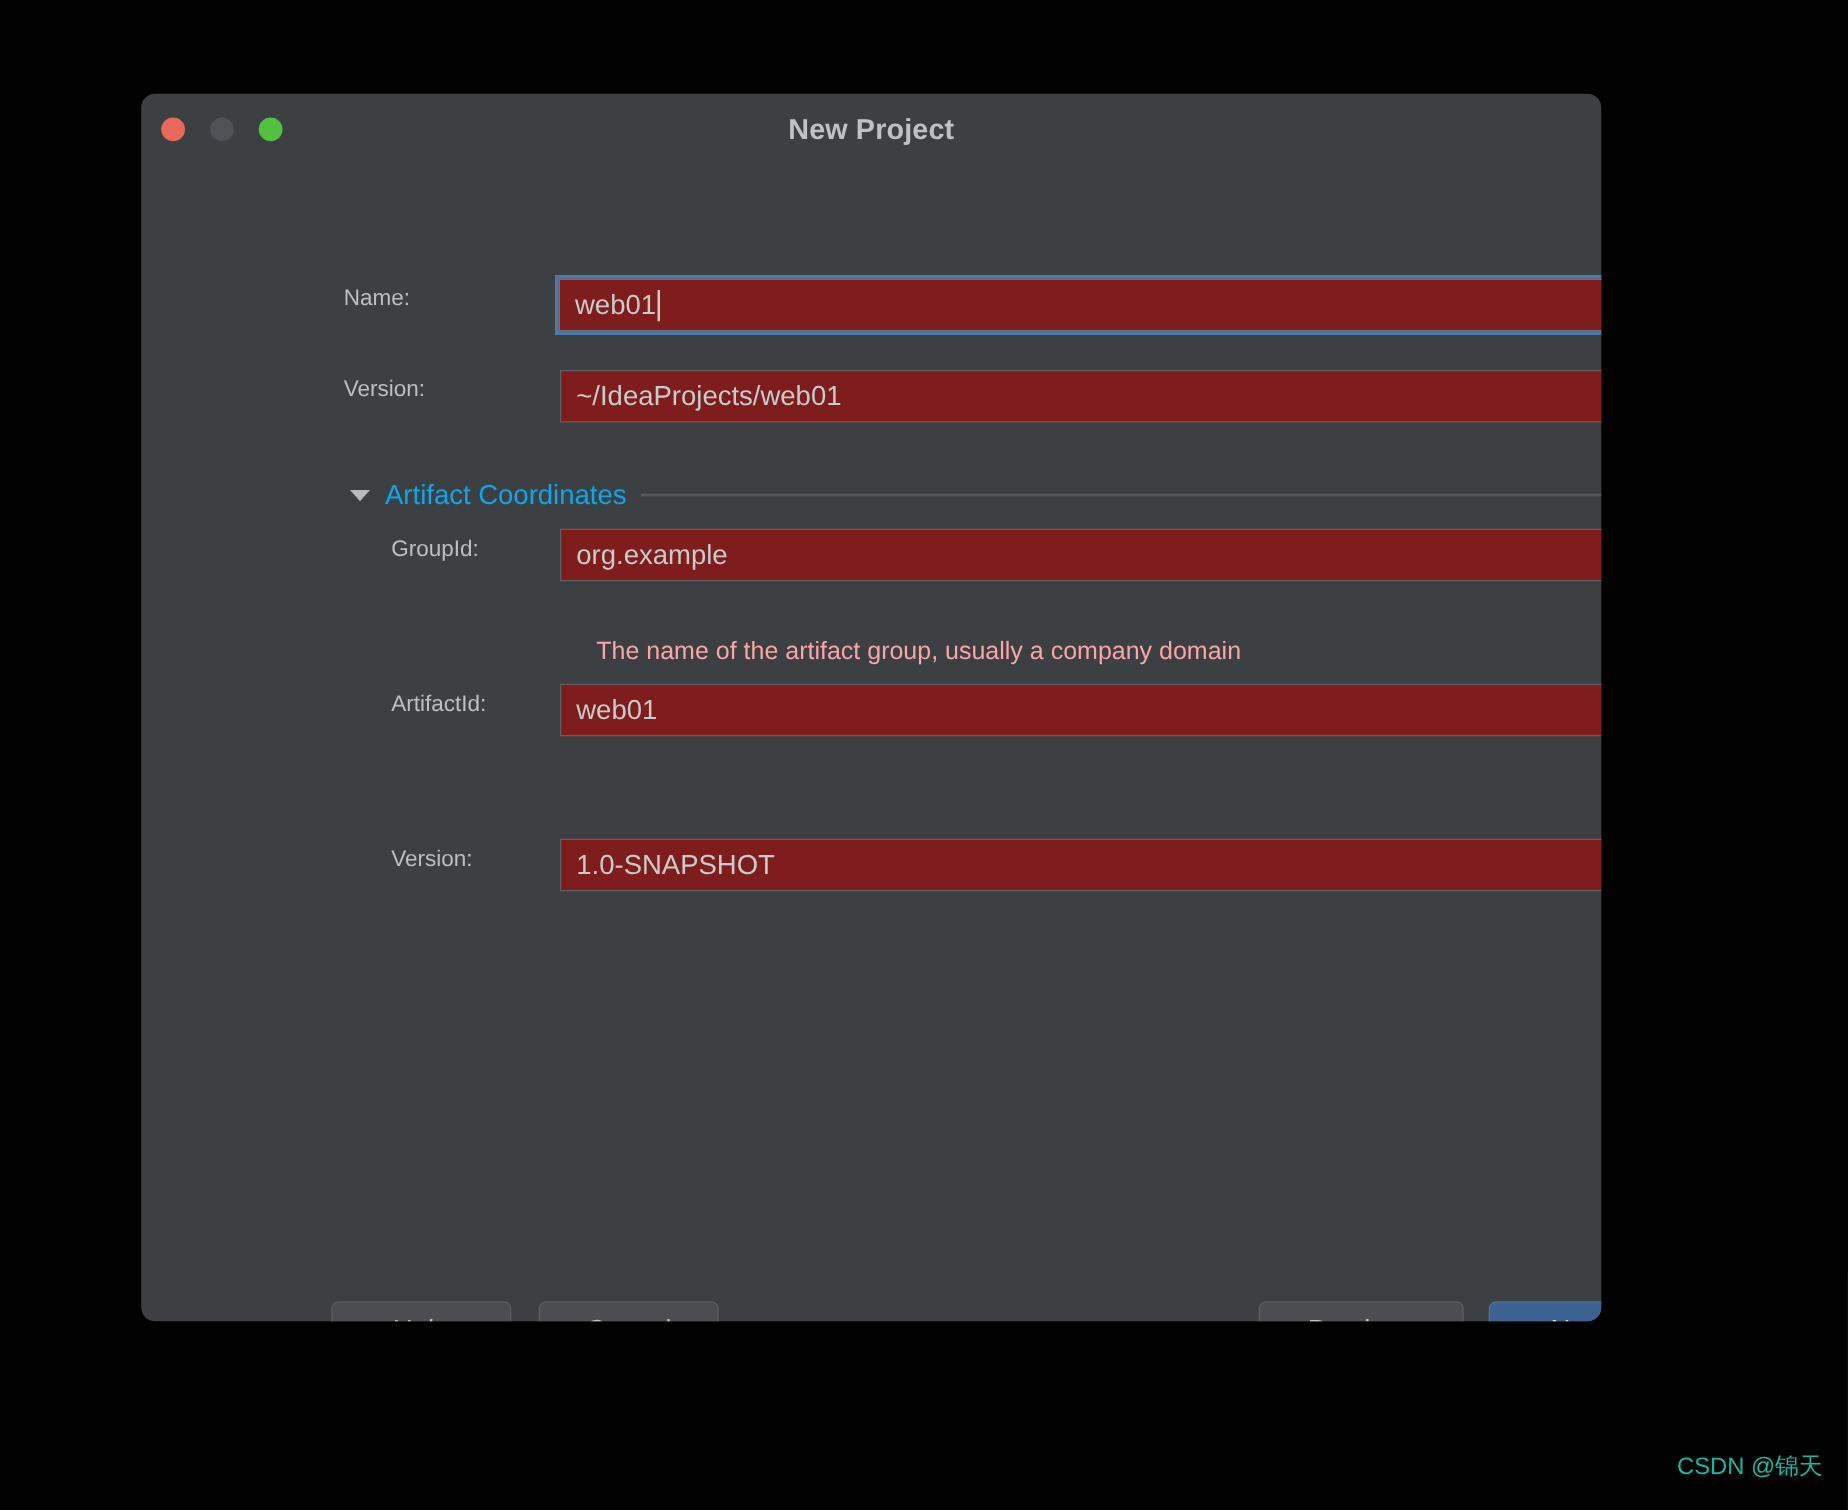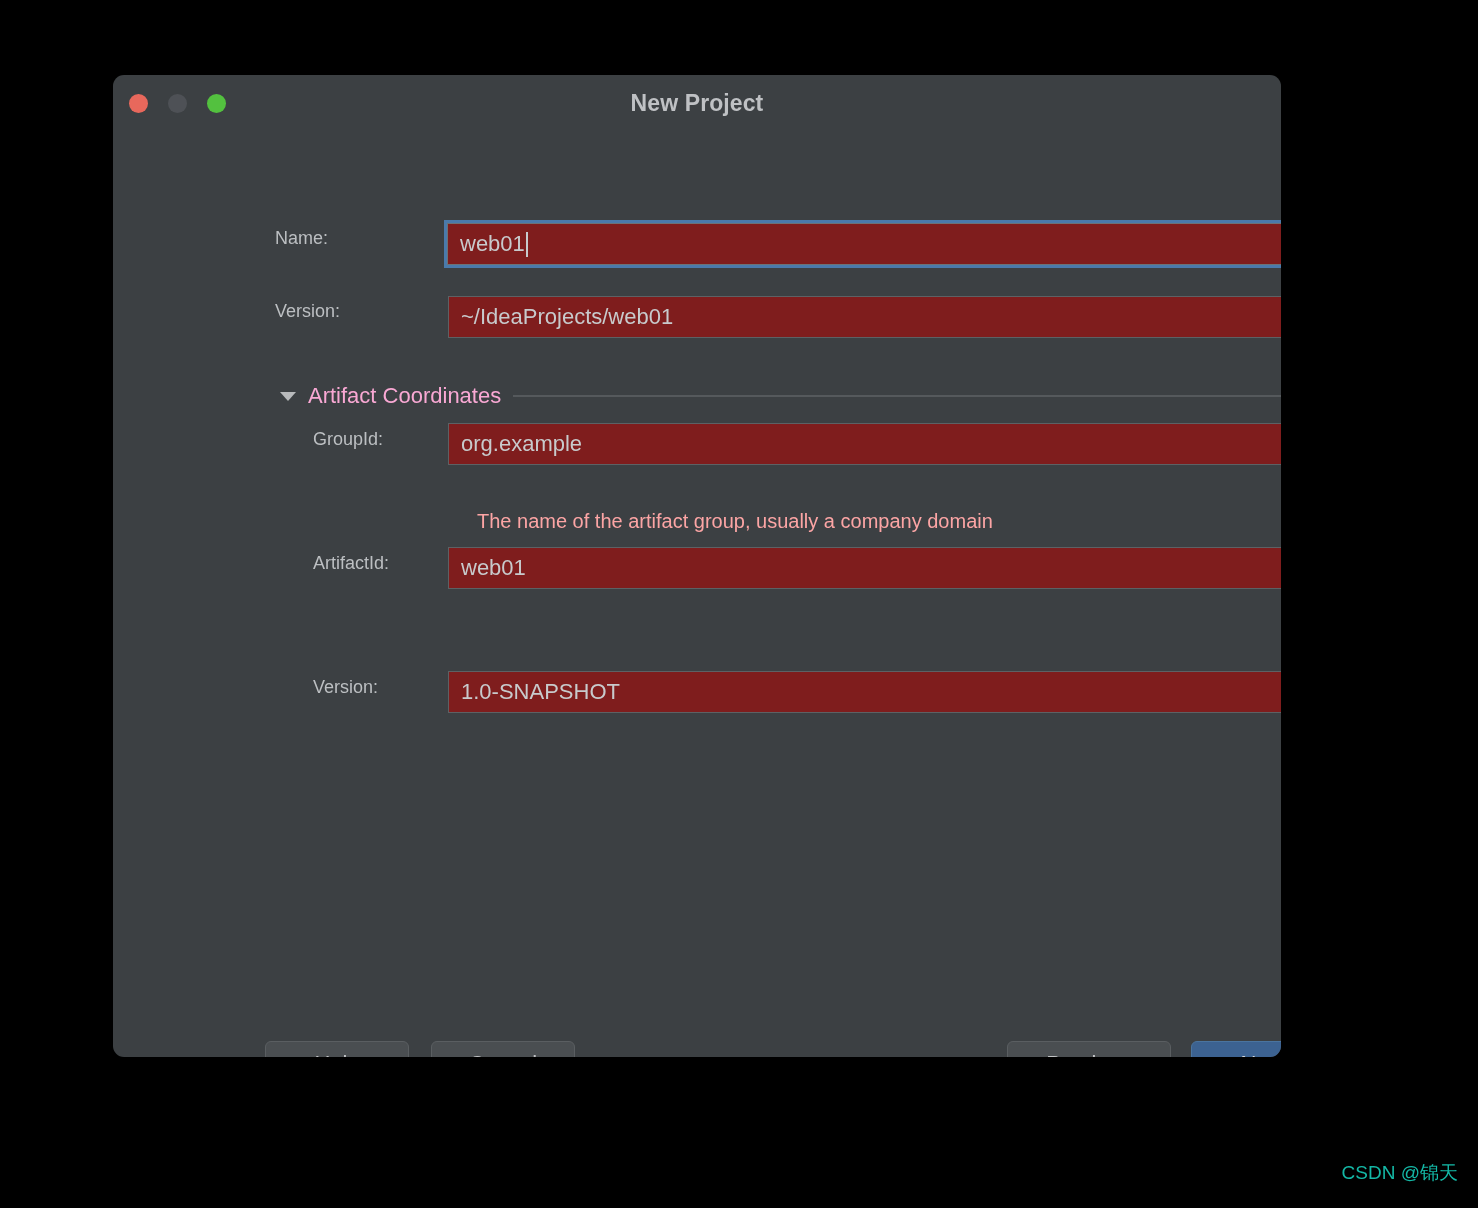--- a/index.html
+++ b/index.html
@@ -126,21 +126,21 @@
     width: calc(100% - 165px);
   }
   .tri {
     width: 0; height: 0;
     border-left: 8px solid transparent;
     border-right: 8px solid transparent;
     border-top: 9px solid #b8babc;
     display: block;
   }
   .section-title {
-    color: #f9a8d4;
+    color: #0ea5e9;
     font-size: 22px;
     white-space: nowrap;
   }
   .sep-line {
     flex: 1;
     height: 2px;
     background: #55595c;
   }
 
   .hint {

